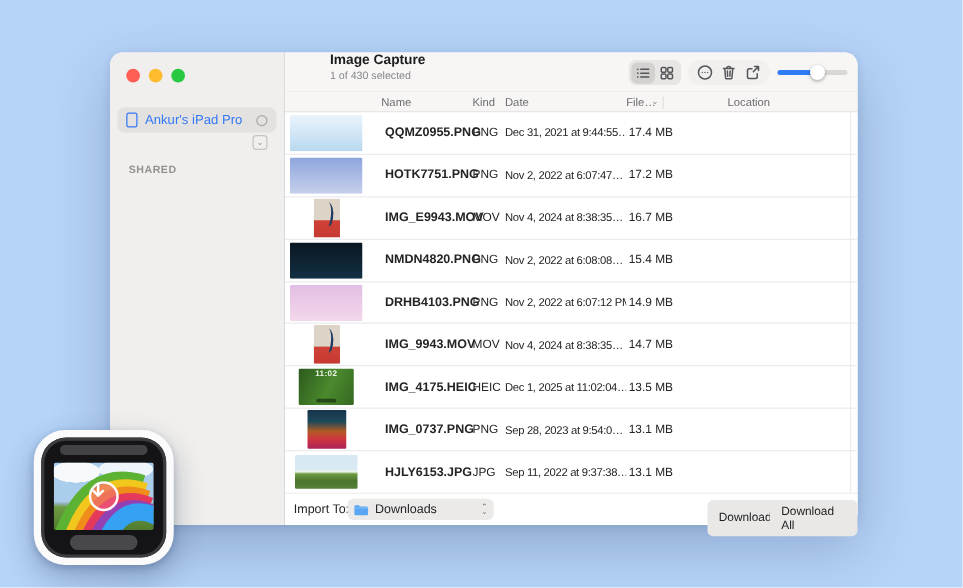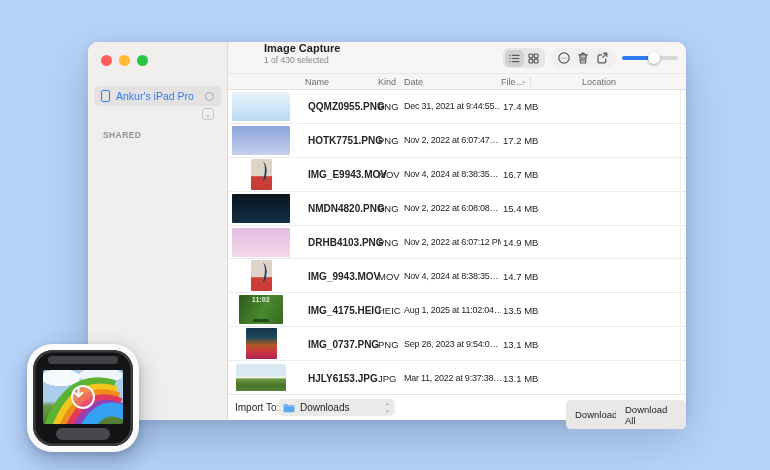--- a/index.html
+++ b/index.html
@@ -339,21 +339,21 @@
   </div>
 
   <div class="row">
     <div class="thumb-box">
       <div class="thumb lockscreen">
         <span class="thumb-label">11:02</span>
       </div>
     </div>
     <span class="cell c-name">IMG_4175.HEIC</span>
     <span class="cell c-kind">HEIC</span>
-    <span class="cell c-date">Aug 1, 2025 at 11:02:04…</span>
+    <span class="cell c-date">Dec 1, 2025 at 11:02:04…</span>
     <span class="cell c-size">13.5 MB</span>
   </div>
 
   <div class="row">
     <div class="thumb-box">
       <div class="thumb gradient-portrait">
         <span class="thumb-label"></span>
       </div>
     </div>
     <span class="cell c-name">IMG_0737.PNG</span>
@@ -363,21 +363,21 @@
   </div>
 
   <div class="row">
     <div class="thumb-box">
       <div class="thumb landscape">
         <span class="thumb-label"></span>
       </div>
     </div>
     <span class="cell c-name">HJLY6153.JPG</span>
     <span class="cell c-kind">JPG</span>
-    <span class="cell c-date">Mar 11, 2022 at 9:37:38…</span>
+    <span class="cell c-date">Sep 11, 2022 at 9:37:38…</span>
     <span class="cell c-size">13.1 MB</span>
   </div>
 </div>
     <div class="scroll-line"></div>
 
     <div class="footer">
       <span class="import-label">Import To:</span>
       <div class="dest-select">
         <svg width="12" height="10" viewBox="0 0 12 10">
           <path d="M0.5,2.4 Q0.5,1.2 1.7,1.2 H4 L5,2.2 H10.3 Q11.5,2.2 11.5,3.4 V8 Q11.5,9.2 10.3,9.2 H1.7 Q0.5,9.2 0.5,8 Z" fill="#58a6f4"></path>

